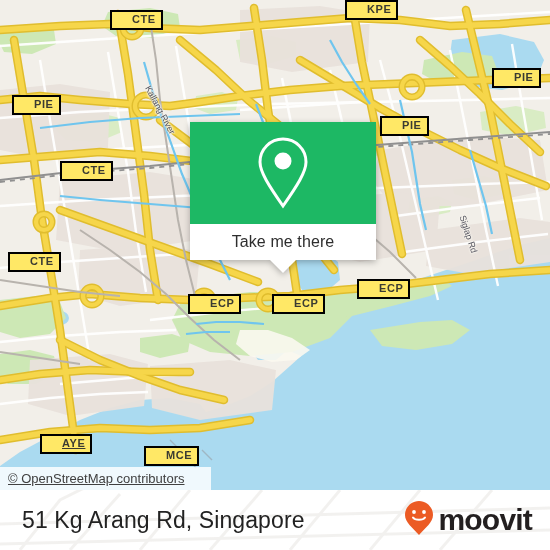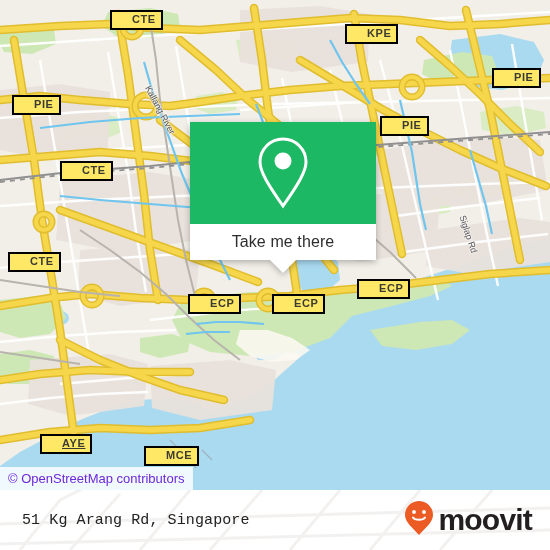--- a/index.html
+++ b/index.html
@@ -113,26 +113,27 @@
     border-right: 13px solid transparent;
     border-top: 13px solid #ffffff;
   }
 
   
   #osm-attrib {
     position: absolute;
     left: 0;
     bottom: 0;
     background: rgba(255,255,255,0.82);
-    color: #6d28d9;
+    color: #404040;
     font-family: "Liberation Sans", sans-serif;
     font-size: 13px;
-    padding: 4px 8px 4px 8px;
+    padding: 4px 26px 4px 8px;
     z-index: 30;
     white-space: nowrap;
+    text-decoration: underline;
   }
 
   
   #bottom-bar {
     position: absolute;
     left: 0;
     top: 490px;
     width: 550px;
     height: 60px;
     background: #ffffff;
@@ -146,22 +147,22 @@
   #bottom-bar-watermark {
     position: absolute;
     left: 0; top: 0;
     width: 550px; height: 60px;
     opacity: 0.30;
     pointer-events: none;
   }
   #address-text {
     position: relative;
     color: #222222;
-    font-family: Liberation Mono, monospace;
-    font-size: 15px;
+    font-family: Liberation Sans, sans-serif;
+    font-size: 23px;
     letter-spacing: 0.1px;
     white-space: nowrap;
     z-index: 2;
   }
   #brand {
     position: relative;
     display: flex;
     align-items: center;
     gap: 4px;
     z-index: 2;
@@ -359,21 +360,21 @@
           <path d="M202,450 L212,460"></path>
         </g>
       </g>
     </svg>
 
 
     <div class="street-label" style="left:152px; top:84px; transform: rotate(62deg); transform-origin: left top;">Kallang River</div>
     <div class="street-label" style="left:467px; top:214px; transform: rotate(72deg); transform-origin: left top;">Siglap Rd</div>
 
     <div class="shield" style="left:110px; top:10px;">CTE</div>
-    <div class="shield" style="left:345px; top:24px;">KPE</div>
+    <div class="shield" style="left:345px; top:0;">KPE</div>
     <div class="shield" style="left:492px; top:68px;">PIE</div>
     <div class="shield" style="left:12px; top:95px;">PIE</div>
     <div class="shield" style="left:380px; top:116px;">PIE</div>
     <div class="shield" style="left:60px; top:161px;">CTE</div>
     <div class="shield" style="left:8px; top:252px;">CTE</div>
     <div class="shield" style="left:188px; top:294px;">ECP</div>
     <div class="shield" style="left:272px; top:294px;">ECP</div>
     <div class="shield" style="left:357px; top:279px;">ECP</div>
     <div class="shield" style="left:144px; top:421px;margin-top:25px;">MCE</div>
     <div class="shield" style="left:40px; top:434px;text-decoration:underline;">AYE</div>

